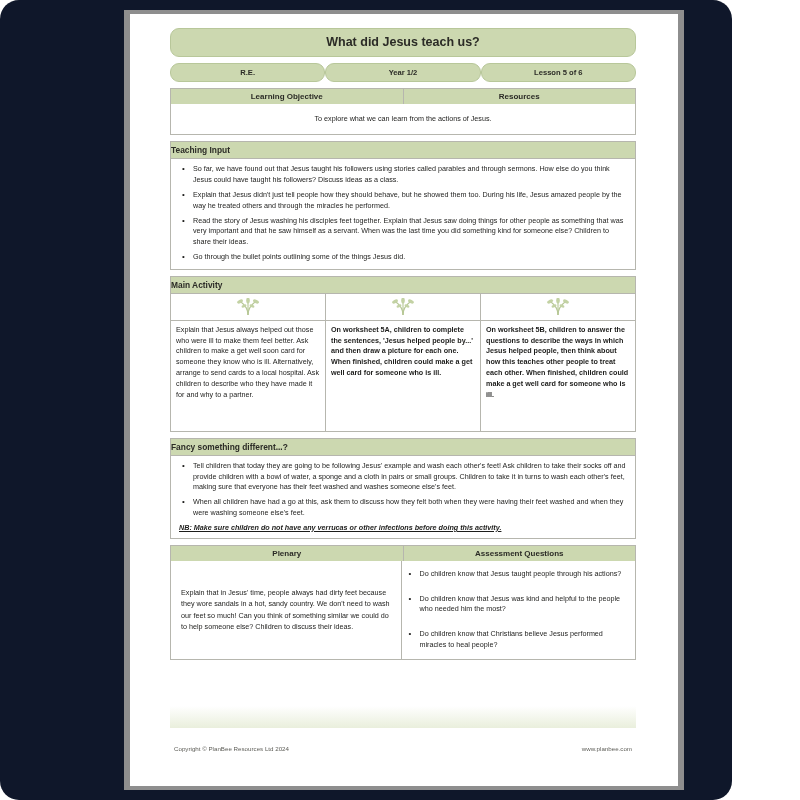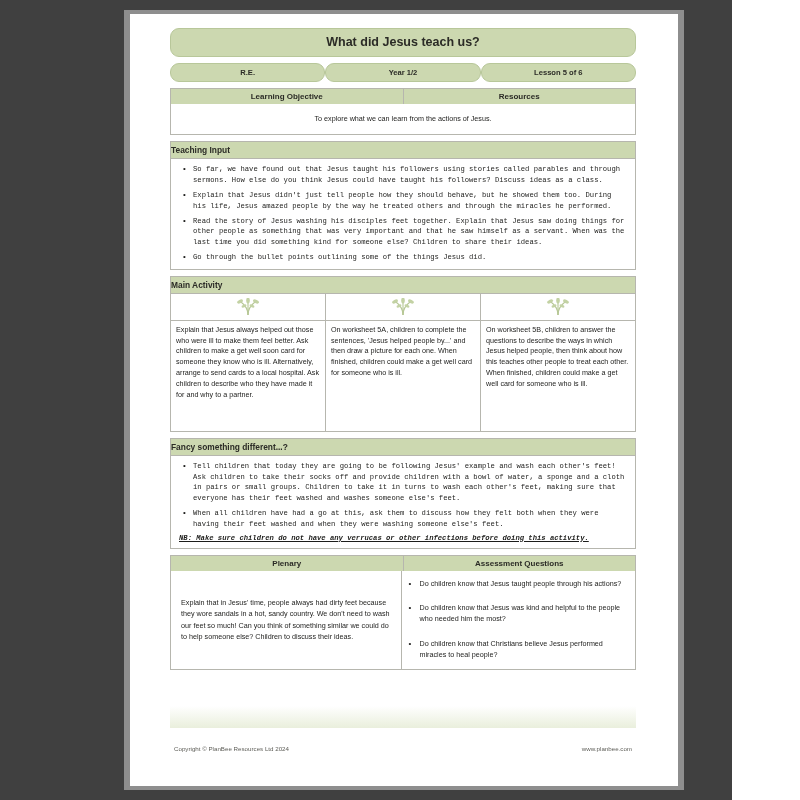--- a/index.html
+++ b/index.html
@@ -7,21 +7,22 @@
     padding: 0;
     width: 800px;
     height: 800px;
     background: #ffffff;
     font-family: "Liberation Sans", sans-serif;
   }
   .page-frame {
     position: absolute;
     left: 0; top: 0;
     width: 732px; height: 800px;
-    background: #404040;
+    background: #0f172a;
+    border-radius: 19px;
   }
   .sheet-shadow {
     position: absolute;
     left: 124px; top: 10px;
     width: 560px; height: 780px;
     background: #8e8e8e;
   }
   .sheet {
     position: absolute;
     left: 130px; top: 14px;
@@ -122,21 +123,20 @@
     font-size: 8.4px;
     padding: 3px 0;
     color: #2b2b26;
     margin-top: 6px;
   }
 
   .bullet-box {
     border: 1px solid #b6b6ae;
     border-top: none;
     padding: 5px 8px 6px 8px;
-    font-family: Liberation Mono, monospace;
   }
   ul.bullets {
     margin: 0;
     padding-left: 12px;
     list-style: none;
   }
   ul.bullets li {
     position: relative;
     margin: 0 0 4px 0;
     line-height: 1.5;
@@ -163,21 +163,21 @@
   .main-activity-cols {
     display: flex;
     border: 1px solid #b6b6ae;
     border-top: none;
   }
   .ma-col {
     flex: 1;
     display: flex;
     flex-direction: column;
   }
-  .ma-col + .ma-col { border-left: 1px solid #b6b6ae; }
+  .ma-col + .ma-col { border-left: 1px solid #b6b6ae; font-weight: bold; }
   .ma-icon {
     height: 26px;
     display: flex;
     align-items: center;
     justify-content: center;
     border-bottom: 1px solid #b6b6ae;
     background: #ffffff;
   }
   .ma-text {
     padding: 4px 5px 6px 5px;

